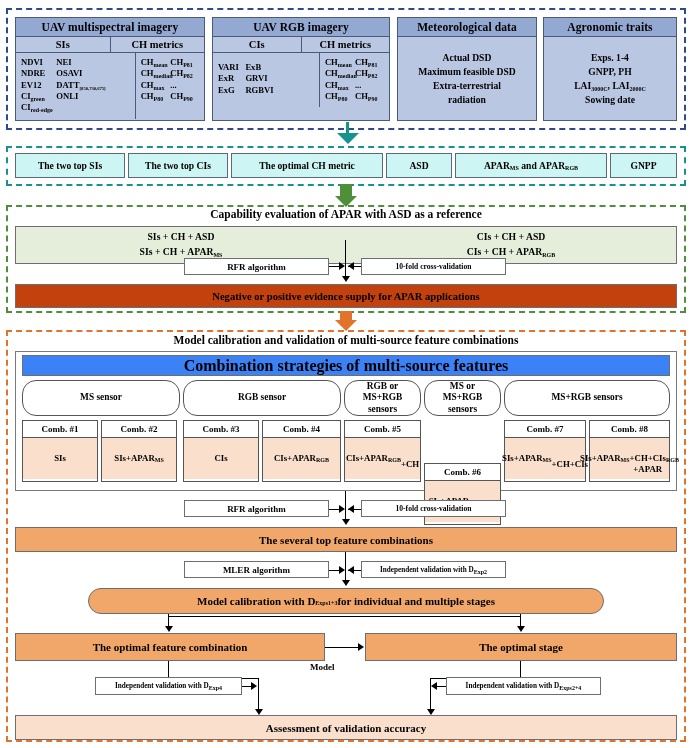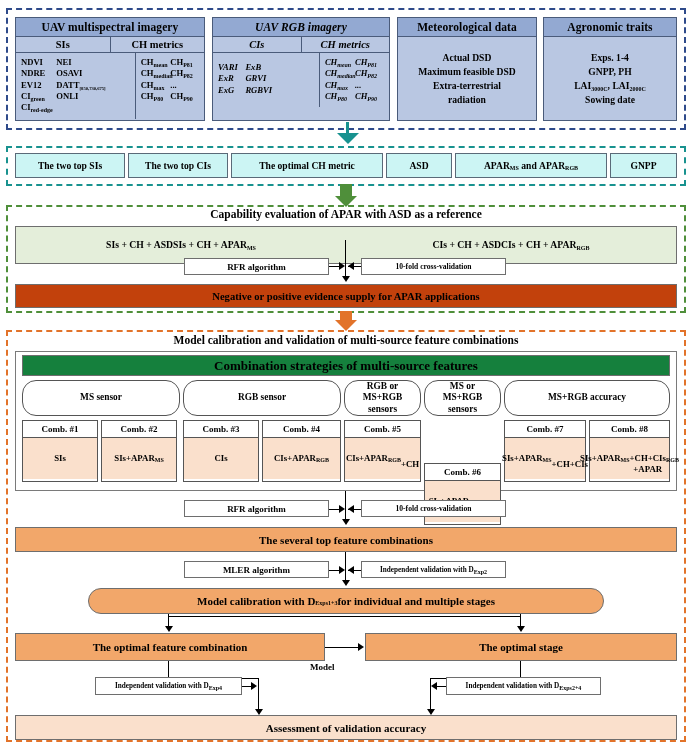--- a/index.html
+++ b/index.html
@@ -50,38 +50,38 @@
     font-size: 9.6px; text-align: center;
   }
 
   
   .sec-title { position: absolute; text-align: center; font-size: 11.5px; }
   .greenbar {
     position: absolute; border: 1px solid #6e6e6e; background: #e4eeda;
     display: flex;
   }
   .greenbar .half {
-    flex: 1; display: flex; flex-direction: row; align-items: center;
+    flex: 1; display: flex; flex-direction: column; align-items: center;
     justify-content: center; font-size: 9.7px; line-height: 1.5;
   }
   .greenbar .half + .half { }
   .greenfull {
     position: absolute; border: 1px solid #6e6e6e; background: #c2410c;
     display: flex; align-items: center; justify-content: center; font-size: 10.6px;
   }
   .whitebox {
     position: absolute; border: 1px solid #6e6e6e; background: #ffffff;
     display: flex; align-items: center; justify-content: center;
     text-align: center;
   }
 
   
   .orangehdr {
-    position: absolute; border: 1px solid #6e6e6e; background: #15803d;
-    display: flex; align-items: center; justify-content: center; font-size: 13px;
+    position: absolute; border: 1px solid #6e6e6e; background: #3b82f6;
+    display: flex; align-items: center; justify-content: center; font-size: 16px;
   }
   .orangebar {
     position: absolute; border: 1px solid #6e6e6e; background: #f2a76a;
     display: flex; align-items: center; justify-content: center; font-size: 11px;
   }
   .orangepill {
     position: absolute; border: 1px solid #6e6e6e; background: #f2a76a;
     border-radius: 22px;
     display: flex; align-items: center; justify-content: center; font-size: 11px;
   }
@@ -174,21 +174,21 @@
             <div>CH<sub>P81</sub></div>
             <div>CH<sub>P82</sub></div>
             <div>...</div>
             <div>CH<sub>P90</sub></div>
           </div>
         </div>
       </div>
     </div>
   </div>
 
-  <div class="srcbox" style="left:212px; top:17px; width:178px; height:104px;font-style:italic;">
+  <div class="srcbox" style="left:212px; top:17px; width:178px; height:104px;">
     <div class="srchdr">UAV RGB imagery</div>
     <div class="subhdr-row">
       <div class="subhdr">CIs</div>
       <div class="subhdr">CH metrics</div>
     </div>
     <div class="body-row">
       <div class="cellcol" style="width:50%; padding-top:9px;">
         <div class="two-col">
           <div style="width:45%;">
             <div>VARI</div>
@@ -292,21 +292,21 @@
   <div class="sec-title" style="left:6px; top:334px; width:680px;">Model calibration and validation  of multi-source feature combinations</div>
 
   <div class="innerframe" style="left:15px; top:351px; width:662px; height:140px;"></div>
 
   <div class="orangehdr" style="left:22px; top:355px; width:648px; height:21px;">Combination strategies of multi-source features</div>
 
   <div class="sensorpill" style="left:22px; top:380px; width:158px; height:36px;">MS sensor</div>
   <div class="sensorpill" style="left:183px; top:380px; width:158px; height:36px;">RGB sensor</div>
   <div class="sensorpill" style="left:344px; top:380px; width:77px; height:36px;">RGB&nbsp;or<br>MS+RGB<br>sensors</div>
   <div class="sensorpill" style="left:424px; top:380px; width:77px; height:36px;">MS&nbsp;or<br>MS+RGB<br>sensors</div>
-  <div class="sensorpill" style="left:504px; top:380px; width:166px; height:36px;">MS+RGB accuracy</div>
+  <div class="sensorpill" style="left:504px; top:380px; width:166px; height:36px;">MS+RGB sensors</div>
 
   <div class="combcard" style="left:22px; top:420px; width:76px; height:62px;">
     <div class="ch">Comb. #1</div>
     <div class="cb" style="height:41px;">SIs</div>
   </div>
   <div class="combcard" style="left:101px; top:420px; width:76px; height:62px;">
     <div class="ch">Comb. #2</div>
     <div class="cb" style="height:41px;">SIs+APAR<sub>MS</sub></div>
   </div>
   <div class="combcard" style="left:183px; top:420px; width:76px; height:62px;">

